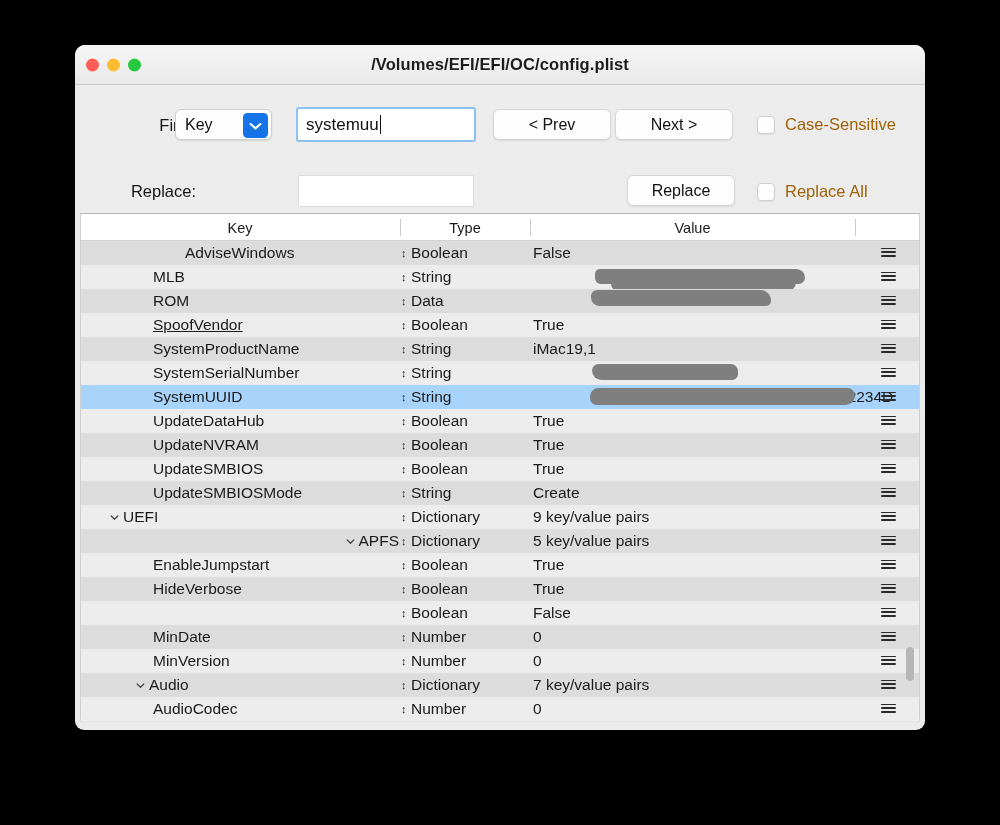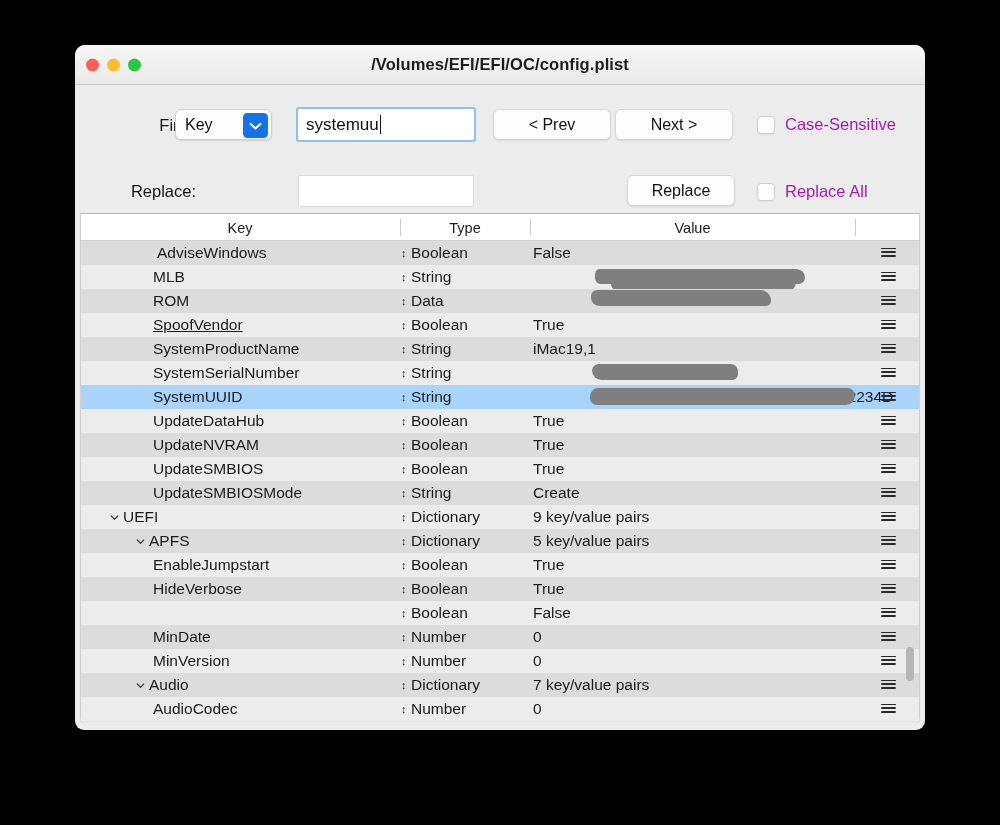--- a/index.html
+++ b/index.html
@@ -174,21 +174,21 @@
   .cbwrap.repall  { left: 682px; top: 11px; }
   .cbox {
     width: 18px; height: 18px;
     background: #fdfdfd;
     border: 1px solid #cfcfcf;
     border-radius: 4px;
     box-shadow: 0 1px 1px rgba(0,0,0,0.06);
   }
   .cblabel {
     font-size: 16.5px;
-    color: #a21caf;
+    color: #a16207;
     white-space: nowrap;
   }
 
   
   .table-wrap {
     position: absolute;
     left: 5px; top: 168px;
     width: 840px; height: 512px;
     background: #ffffff;
     border-top: 1px solid #b5b5b5;
@@ -386,21 +386,21 @@
         <div class="vdiv" style="left:319px"></div>
         <div class="th th-type">Type</div>
         <div class="vdiv" style="left:449px"></div>
         <div class="th th-value">Value</div>
         <div class="vdiv" style="left:774px"></div>
         <div class="th th-last"></div>
       </div>
 
       <div class="tbody" id="tbody">
           <div class="trow even">
-            <div class="cell c-key" style="padding-left: 76px;">
+            <div class="cell c-key" style="padding-left: 104px;">
               <div class="key-inner">
                 <span>AdviseWindows</span>
               </div>
             </div>
             <div class="cell c-type">
               <span class="stepper">↕</span>
               <span>Boolean</span>
             </div>
             <div class="cell c-value" style="padding-left: 2px;">
               <span>False</span>
@@ -648,21 +648,21 @@
             </div>
             <div class="cell c-menu">
               <span class="hamburger">
                 <i></i>
                 <i></i>
                 <i></i>
               </span>
             </div>
           </div>
           <div class="trow even">
-            <div class="cell c-key" style="padding-left: 54px;">
+            <div class="cell c-key" style="padding-left: 54px; justify-content: flex-end;">
               <div class="key-inner">
                 <span class="chev">
                   <svg width="11" height="11" viewBox="0 0 11 11">
                     <path d="M2.2 4 L5.5 7.3 L8.8 4" stroke="#444" stroke-width="1.25" fill="none" stroke-linecap="round" stroke-linejoin="round"></path>
                   </svg>
                 </span>
                 <span>APFS</span>
               </div>
             </div>
             <div class="cell c-type">

